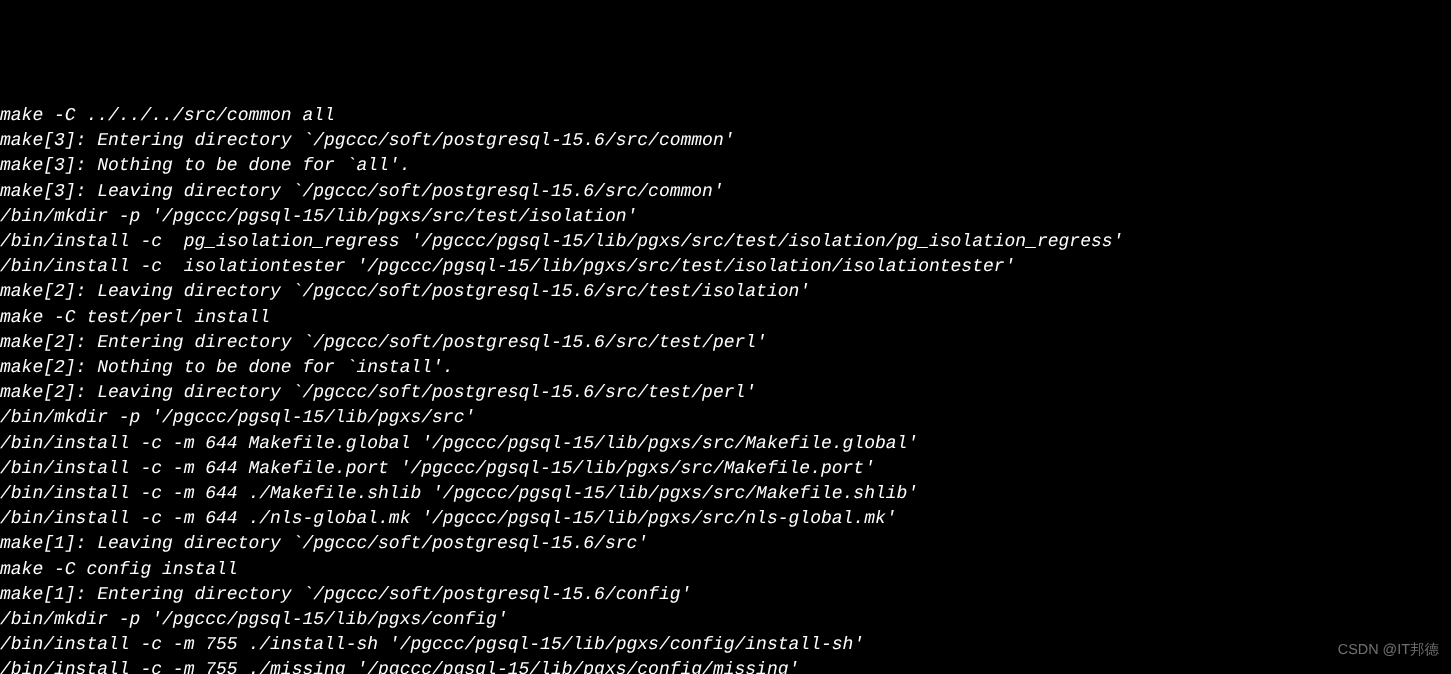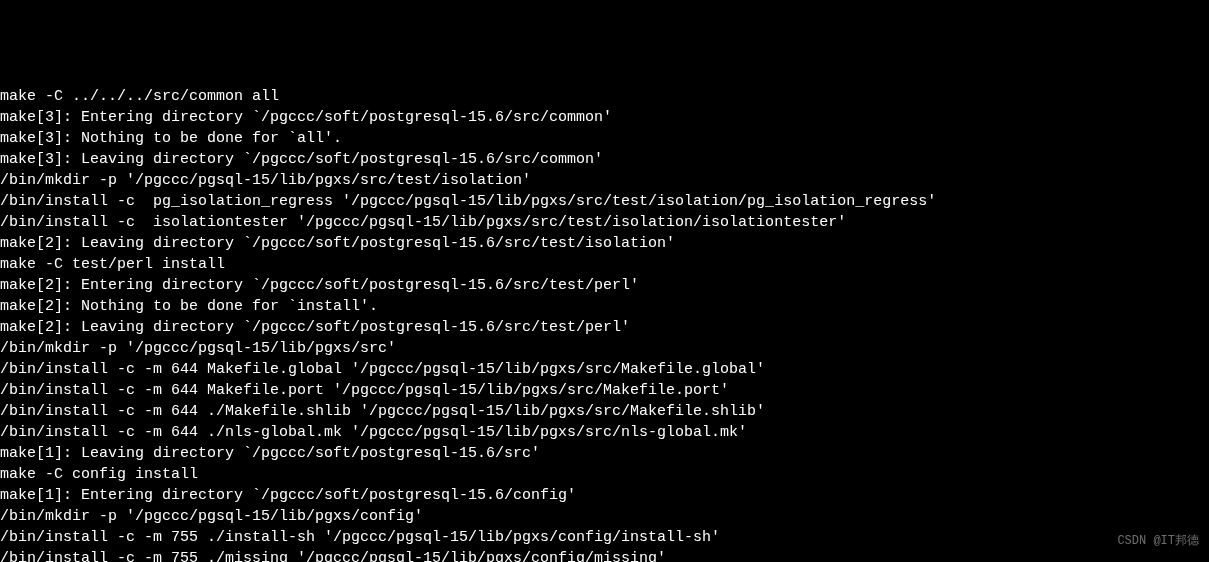--- a/index.html
+++ b/index.html
@@ -16,27 +16,28 @@
       padding: 2px 0;
       white-space: pre;
       overflow-x: auto;
       width: 1209px;
       height: 562px;
       position: relative;
     }
     .terminal-line {
       display: block;
       white-space: pre;
+      font-style: italic;
     }
     .watermark {
       position: absolute;
       right: 10px;
       bottom: 10px;
       color: rgba(200, 200, 200, 0.55);
-      font-family: Liberation Mono, monospace;
+      font-family: Liberation Sans, sans-serif;
       font-size: 12px;
       white-space: nowrap;
     }
   </style>
 </head>
 <body>
 
 
 
 <div id="terminal-output"><span class="terminal-line">make -C ../../../src/common all</span><span class="terminal-line">make[3]: Entering directory `/pgccc/soft/postgresql-15.6/src/common'</span><span class="terminal-line">make[3]: Nothing to be done for `all'.</span><span class="terminal-line">make[3]: Leaving directory `/pgccc/soft/postgresql-15.6/src/common'</span><span class="terminal-line">/bin/mkdir -p '/pgccc/pgsql-15/lib/pgxs/src/test/isolation'</span><span class="terminal-line">/bin/install -c  pg_isolation_regress '/pgccc/pgsql-15/lib/pgxs/src/test/isolation/pg_isolation_regress'</span><span class="terminal-line">/bin/install -c  isolationtester '/pgccc/pgsql-15/lib/pgxs/src/test/isolation/isolationtester'</span><span class="terminal-line">make[2]: Leaving directory `/pgccc/soft/postgresql-15.6/src/test/isolation'</span><span class="terminal-line">make -C test/perl install</span><span class="terminal-line">make[2]: Entering directory `/pgccc/soft/postgresql-15.6/src/test/perl'</span><span class="terminal-line">make[2]: Nothing to be done for `install'.</span><span class="terminal-line">make[2]: Leaving directory `/pgccc/soft/postgresql-15.6/src/test/perl'</span><span class="terminal-line">/bin/mkdir -p '/pgccc/pgsql-15/lib/pgxs/src'</span><span class="terminal-line">/bin/install -c -m 644 Makefile.global '/pgccc/pgsql-15/lib/pgxs/src/Makefile.global'</span><span class="terminal-line">/bin/install -c -m 644 Makefile.port '/pgccc/pgsql-15/lib/pgxs/src/Makefile.port'</span><span class="terminal-line">/bin/install -c -m 644 ./Makefile.shlib '/pgccc/pgsql-15/lib/pgxs/src/Makefile.shlib'</span><span class="terminal-line">/bin/install -c -m 644 ./nls-global.mk '/pgccc/pgsql-15/lib/pgxs/src/nls-global.mk'</span><span class="terminal-line">make[1]: Leaving directory `/pgccc/soft/postgresql-15.6/src'</span><span class="terminal-line">make -C config install</span><span class="terminal-line">make[1]: Entering directory `/pgccc/soft/postgresql-15.6/config'</span><span class="terminal-line">/bin/mkdir -p '/pgccc/pgsql-15/lib/pgxs/config'</span><span class="terminal-line">/bin/install -c -m 755 ./install-sh '/pgccc/pgsql-15/lib/pgxs/config/install-sh'</span><span class="terminal-line">/bin/install -c -m 755 ./missing '/pgccc/pgsql-15/lib/pgxs/config/missing'</span></div>

